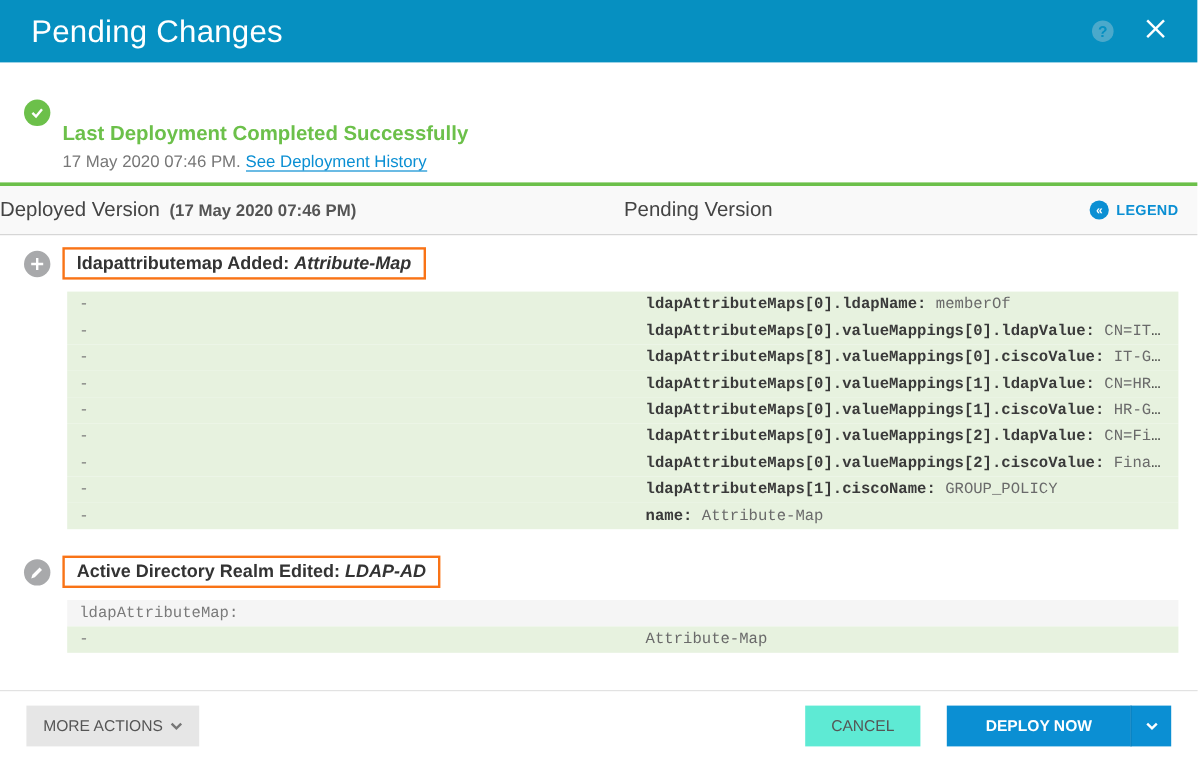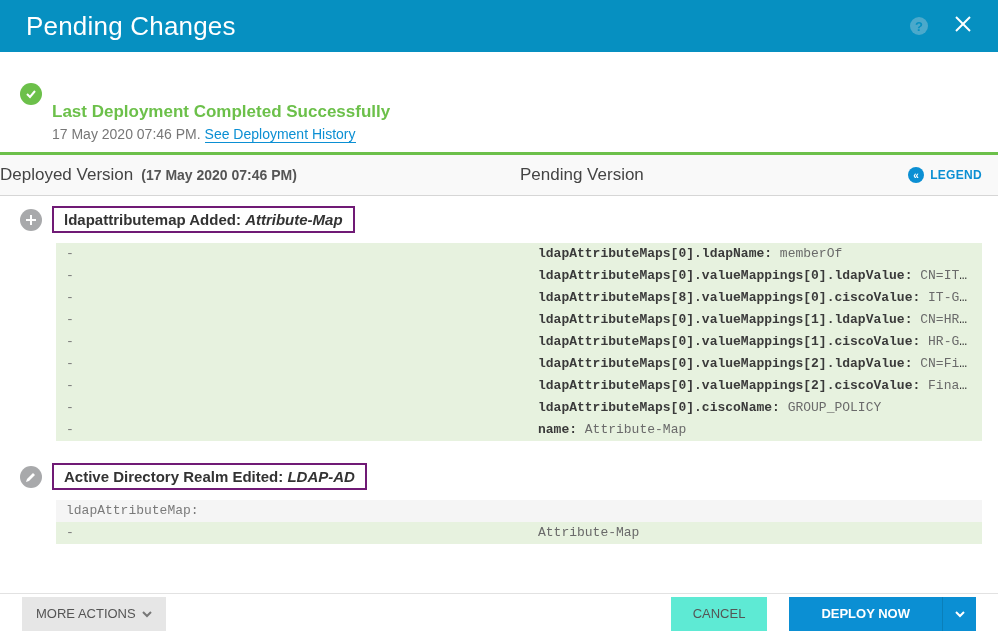--- a/index.html
+++ b/index.html
@@ -146,21 +146,21 @@
 .change-icon {
   width: 22px; height: 22px;
   border-radius: 50%;
   background: #a8a9ab;
   color: #fff;
   display: flex;
   align-items: center;
   justify-content: center;
 }
 .change-title {
-  border: 2px solid #701a75;
+  border: 2px solid #f97316;
   padding: 3px 10px;
   font-size: 15px;
   color: #333;
 }
 .change-title .pre { font-weight: bold; }
 .change-title .post { font-weight: bold; font-style: italic; }
 
 .diff-table {
   margin: 4px 16px 0 56px;
   font-family: "Courier New", monospace;
@@ -188,21 +188,21 @@
   text-overflow: ellipsis;
 }
 .diff-right .k { font-weight: bold; color: #3a3a3a; }
 .diff-right .v { color: #6a6a6a; }
 
 .footer-bar {
   position: absolute;
   bottom: 0;
   left: 0;
   width: 998px;
-  height: 40px;
+  height: 58px;
   border-top: 1px solid #e2e2e2;
   background: #fff;
   display: flex;
   align-items: center;
   padding: 0 22px;
   box-sizing: border-box;
 }
 .btn {
   height: 34px;
   display: inline-flex;
@@ -324,21 +324,21 @@
         <div class="diff-row green">
           <div class="diff-left">-</div>
           <div class="diff-right"><span class="k">ldapAttributeMaps[0].valueMappings[2].ldapValue:</span><span class="v"> CN=Finan…</span></div>
         </div>
         <div class="diff-row green">
           <div class="diff-left">-</div>
           <div class="diff-right"><span class="k">ldapAttributeMaps[0].valueMappings[2].ciscoValue:</span><span class="v"> Finance…</span></div>
         </div>
         <div class="diff-row green">
           <div class="diff-left">-</div>
-          <div class="diff-right"><span class="k">ldapAttributeMaps[0].ciscoName:</span><span class="v"> GROUP_POLICY</span></div>
+          <div class="diff-right"><span class="k">ldapAttributeMaps[1].ciscoName:</span><span class="v"> GROUP_POLICY</span></div>
         </div>
         <div class="diff-row green">
           <div class="diff-left">-</div>
           <div class="diff-right"><span class="k">name:</span><span class="v"> Attribute-Map</span></div>
         </div>
       </div>
     </div>
     <div class="change-block">
       <div class="change-header">
         <div class="change-icon">

